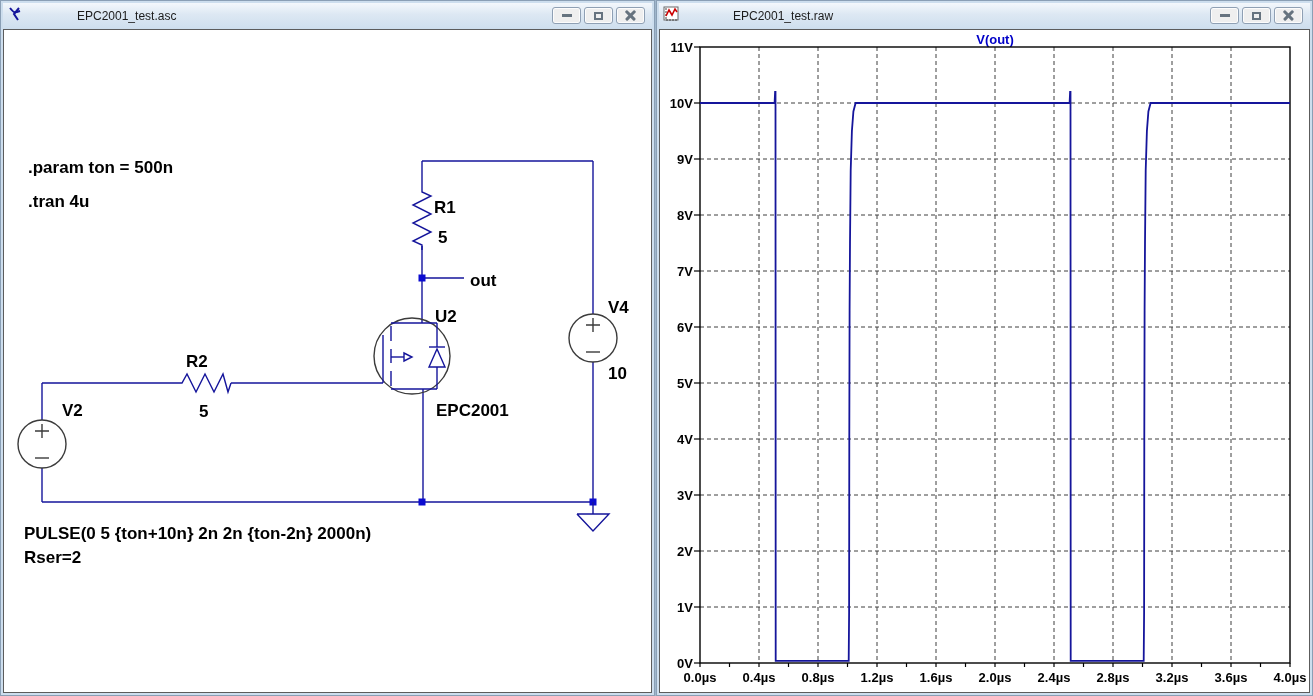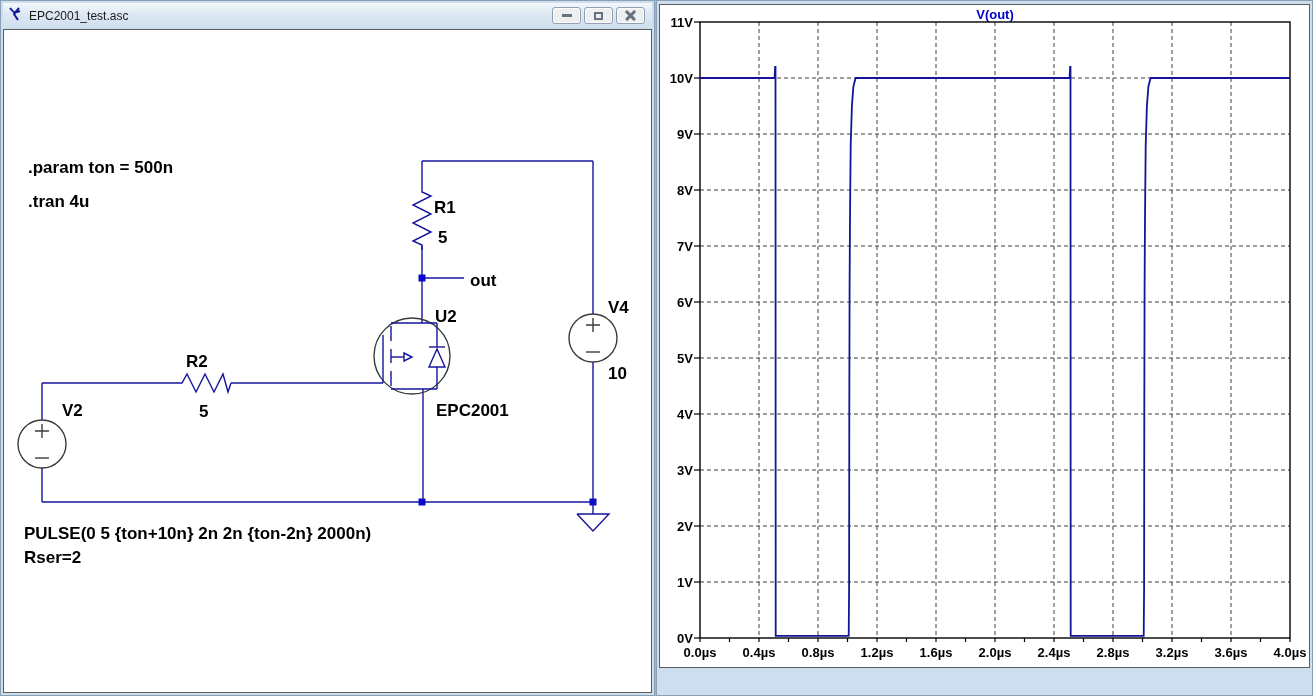--- a/index.html
+++ b/index.html
@@ -10,21 +10,21 @@
   .window{
     position:absolute;box-sizing:border-box;
     border:1px solid #8a9fb5;background:#cddeee;padding:2px;
   }
   #win-left{left:0;top:0;width:655px;height:696px;}
   #win-right{left:656px;top:0;width:657px;height:696px;}
   .titlebar{
     height:25px;display:flex;align-items:center;gap:6px;padding:0 4px;
     background:linear-gradient(#f4f8fc,#dde8f3 45%,#cfdfee);
   }
-  .title-text{flex:1;font:12px "Liberation Sans",sans-serif;color:#1b1b1b;white-space:nowrap;overflow:hidden;}
+  .title-text{flex:1;font:12px "Liberation Sans",sans-serif;color:#1b1b1b;white-space:nowrap;overflow:hidden;margin-left:48px;}
   .controls{display:flex;gap:3px;padding-right:3px;}
   .winbtn{
     width:29px;height:17px;border:1px solid #8fa0b4;border-radius:3px;
     background:linear-gradient(#fdfdfe,#e8edf3 50%,#d4ddе8 52%,#d3dce8);
     box-shadow:inset 0 0 0 1px #ffffffcc;
     display:flex;align-items:center;justify-content:center;padding:0;cursor:default;
   }
   .g-min{width:10px;height:3px;background:#66737f;}
   .g-restore{width:9px;height:8px;border:2px solid #66737f;box-sizing:border-box;}
   .g-close{width:11px;height:11px;position:relative;}
@@ -144,20 +144,41 @@
 
       <text class="sch-text" x="28" y="172">.param ton = 500n</text>
       <text class="sch-text" x="28" y="206">.tran 4u</text>
       <text class="sch-text" x="24" y="538">PULSE(0 5 {ton+10n} 2n 2n {ton-2n} 2000n)</text>
       <text class="sch-text" x="24" y="562">Rser=2</text>
     </svg>
   </div>
 </div>
 
 <div class="window" id="win-right">
+  <div class="titlebar">
+    <span>
+      <svg width="16" height="16" viewBox="0 0 16 16">
+        <rect x="1" y="1" width="14" height="13" fill="#fff" stroke="#6a6a6a"></rect>
+        <path d="M2,3 H4 M2,6 H4 M2,9 H4 M2,12 H4 M4,13 V15 M7,13 V15 M10,13 V15 M13,13 V15" stroke="#444" stroke-width="1"></path>
+        <polyline points="3,10 6,4 9,9 12,3 14,6" fill="none" stroke="#cc0000" stroke-width="1.6"></polyline>
+      </svg>
+    </span>
+    <span class="title-text">EPC2001_test.raw</span>
+    <span class="controls">
+      <button class="winbtn">
+          <span class="g-min"></span>
+        </button>
+      <button class="winbtn">
+          <span class="g-restore"></span>
+        </button>
+      <button class="winbtn">
+          <span class="g-close"></span>
+        </button>
+    </span>
+  </div>
   <div class="client">
     <svg width="649" height="663" viewBox="660 29 649 663">
       <text class="plot-title-text" x="995" y="43" text-anchor="middle">V(out)</text>
       <g id="plot-gen">
           <line class="grid" x1="700" y1="606" x2="1290" y2="606"></line>
           <line class="grid" x1="700" y1="550" x2="1290" y2="550"></line>
           <line class="grid" x1="700" y1="494" x2="1290" y2="494"></line>
           <line class="grid" x1="700" y1="438" x2="1290" y2="438"></line>
           <line class="grid" x1="700" y1="382" x2="1290" y2="382"></line>
           <line class="grid" x1="700" y1="326" x2="1290" y2="326"></line>

